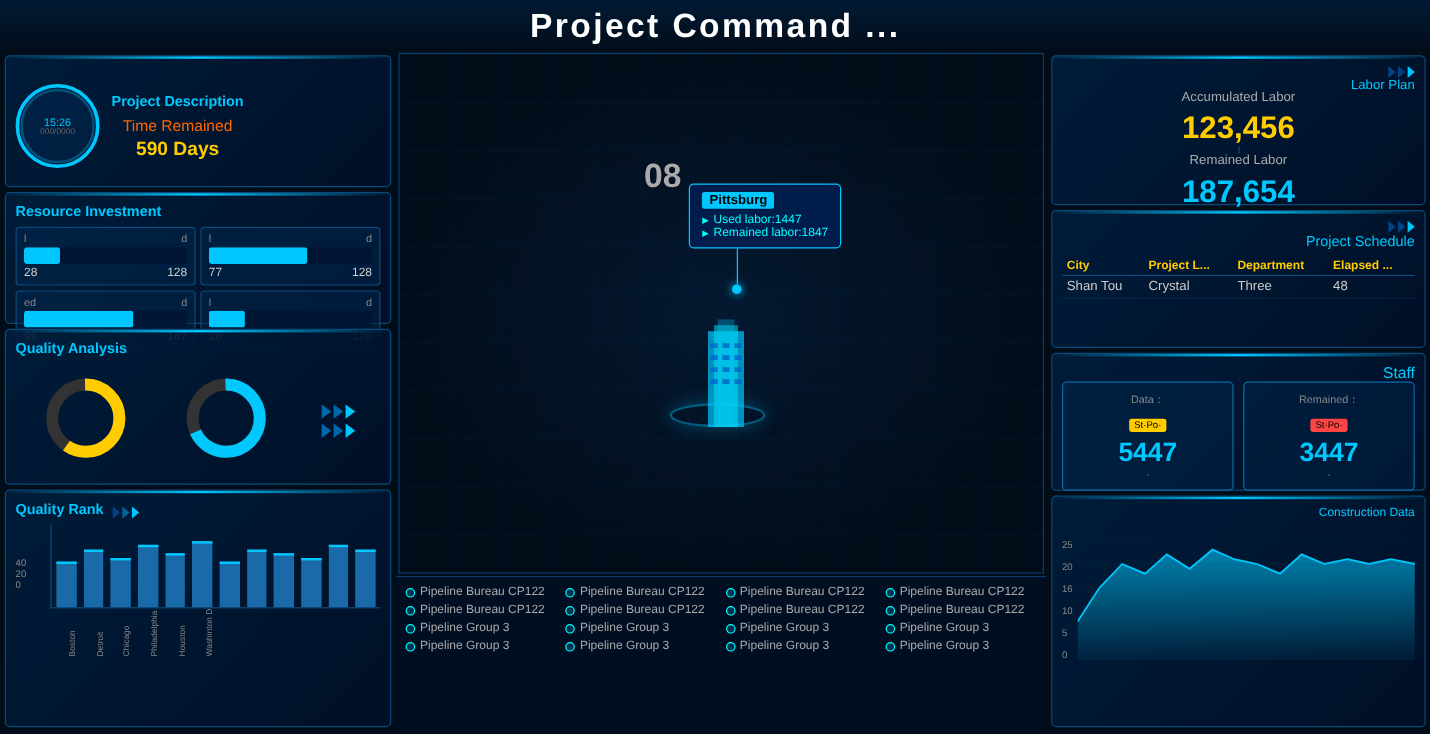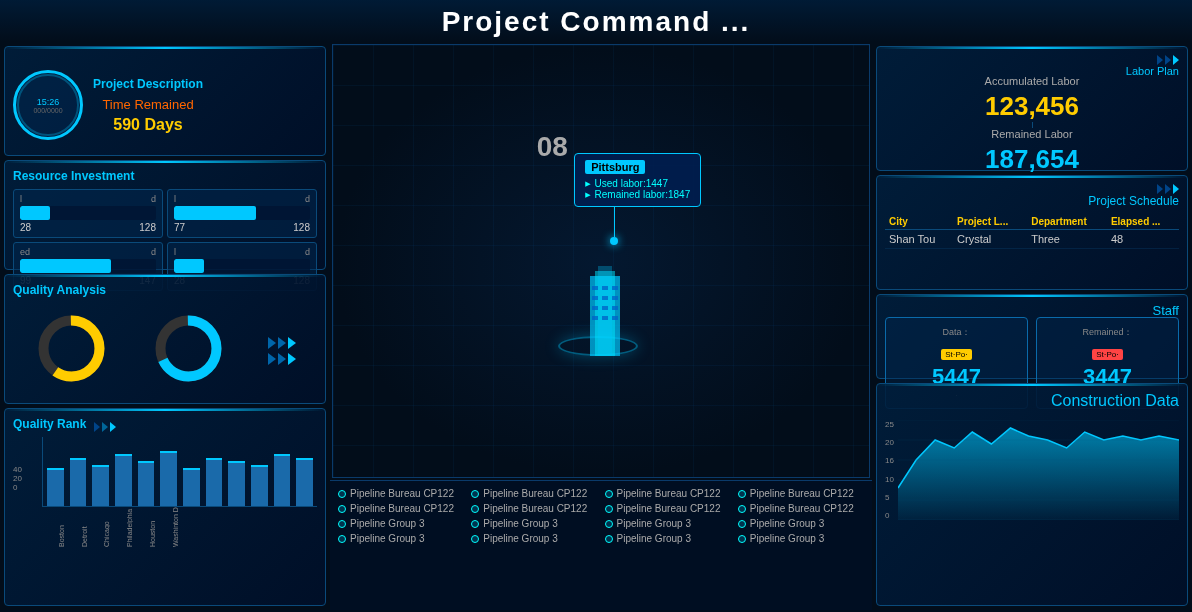--- a/index.html
+++ b/index.html
@@ -813,21 +813,21 @@
               <td>Shan Tou</td>
               <td>Crystal</td>
               <td>Three</td>
               <td>48</td>
             </tr>
           </tbody>
         </table>
       </div>
     </div>
 
-    <div class="panel-box" style="position:relative;height:85px;">
+    <div class="panel-box" style="position:relative;height:115px;">
       <div style="position:absolute;top:8px;right:8px;">
         <div style="font-size:13px;color:#00c8ff;text-align:right;">Staff</div>
       </div>
       <div class="staff-box" style="padding-top:10px;">
         <div class="staff-card">
           <div class="staff-card-label">Data：</div>
           <div class="staff-tag">St·Po·</div>
           <div class="staff-value">5447</div>
           <div class="staff-sub">·</div>
         </div>
@@ -835,21 +835,21 @@
           <div class="staff-card-label">Remained：</div>
           <div class="staff-tag remained">St·Po·</div>
           <div class="staff-value">3447</div>
           <div class="staff-sub">·</div>
         </div>
       </div>
     </div>
 
     <div class="panel-box construction-box" style="position:relative;flex:1;">
       <div style="position:absolute;top:8px;right:8px;">
-        <div style="font-size:16px;color:#00c8ff;text-align:center;">Construction Data</div>
+        <div style="font-size:10px;color:#00c8ff;text-align:center;">Construction Data</div>
       </div>
       <div style="display:flex;margin-top:28px;">
         <div style="display:flex;flex-direction:column;justify-content:space-between;height:100px;font-size:8px;color:#888;margin-right:4px;">
           <span>25</span>
           <span>20</span>
           <span>16</span>
           <span>10</span>
           <span>5</span>
           <span>0</span>
         </div>

